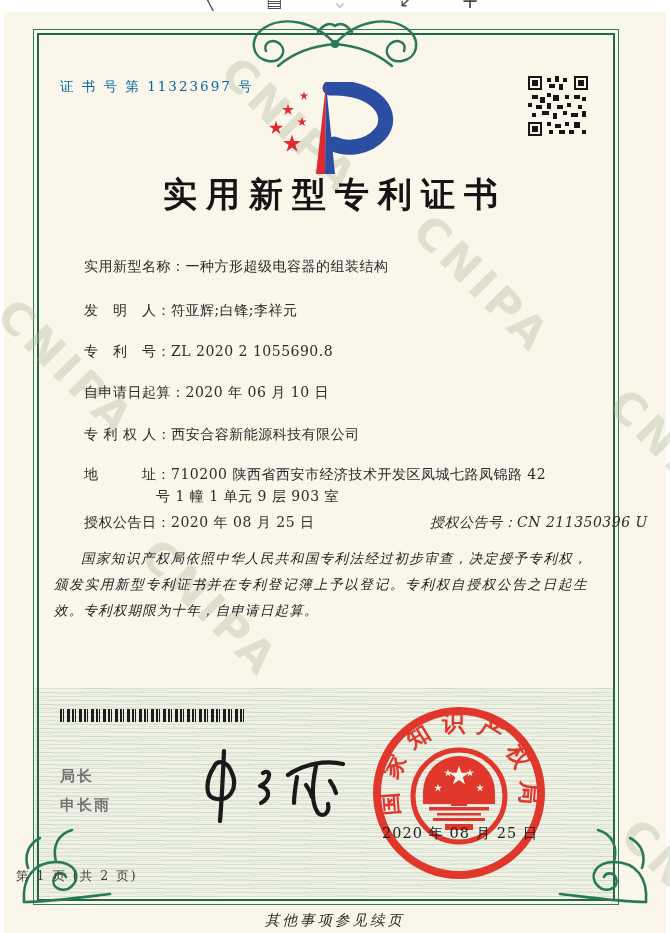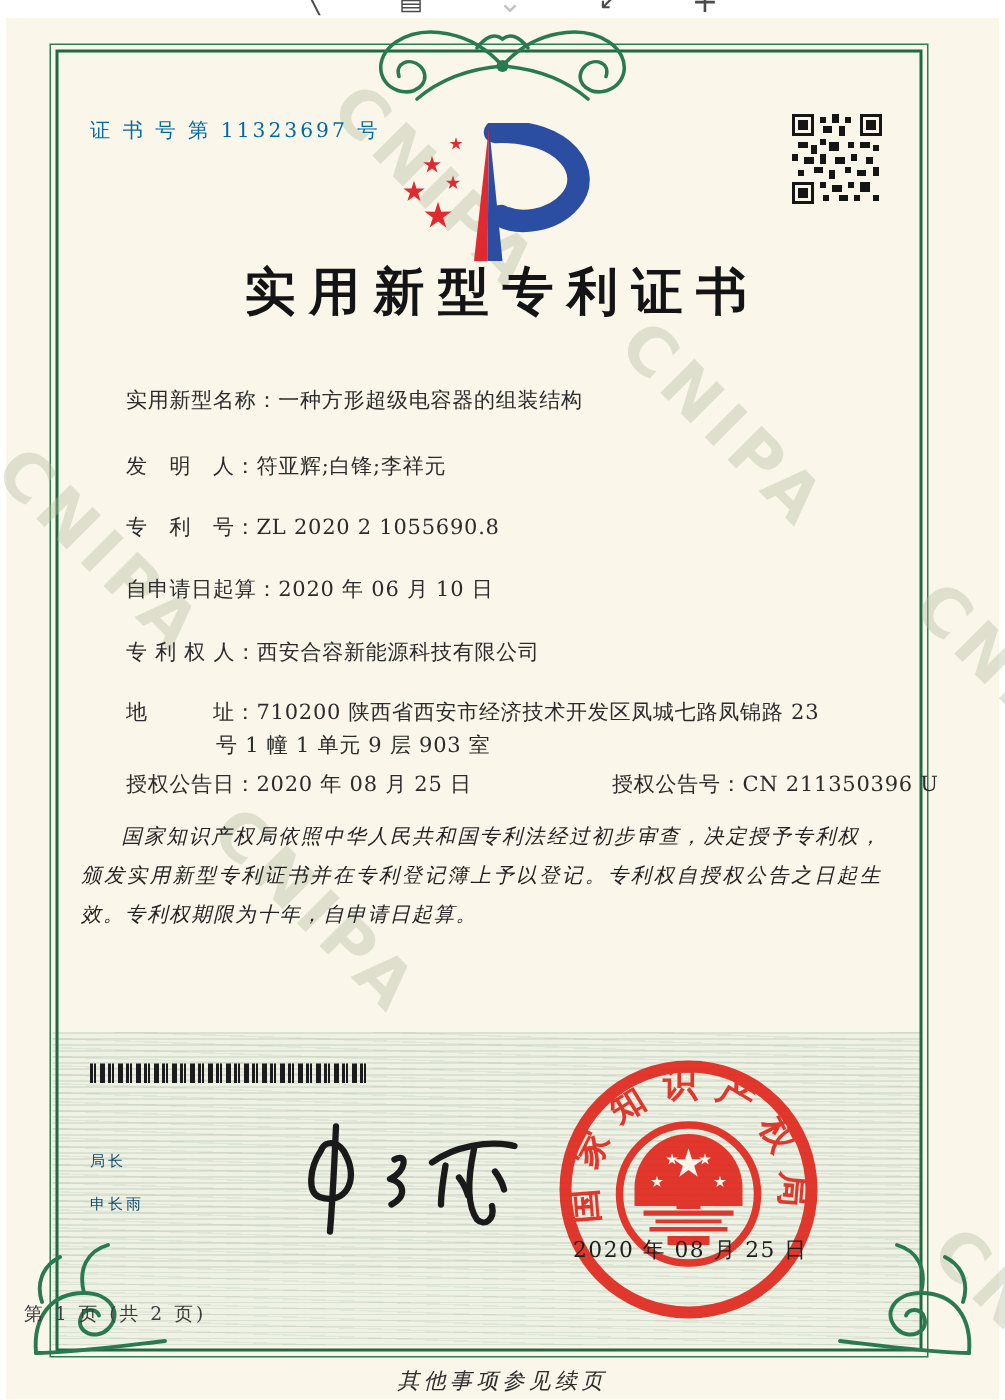--- a/index.html
+++ b/index.html
@@ -31,32 +31,32 @@
   
   .certno{position:absolute;left:56px;top:66px;font-size:13.5px;color:#0369a1;letter-spacing:2px;z-index:4;}
   .logo{position:absolute;left:234px;top:70px;z-index:4;}
   .qr{position:absolute;left:524px;top:64px;width:60px;height:60px;z-index:4;}
   .title{position:absolute;left:0;top:160px;width:662px;text-align:center;font-size:34px;
     font-weight:bold;color:#141414;letter-spacing:9px;z-index:4;}
 
   .rows{position:absolute;left:56px;top:0;width:540px;z-index:4;font-size:14px;color:#2b2b2b;}
   .row{position:absolute;white-space:nowrap;letter-spacing:.5px;}
   .row .lab{display:inline-block;margin-left:24px;}
-  .addr2{position:absolute;left:84px;letter-spacing:.5px;}
-  .grantno{position:absolute;left:348px;top:0;}
+  .addr2{position:absolute;left:96px;letter-spacing:.5px;}
+  .grantno{position:absolute;left:370px;top:0;font-style:italic;}
 
   .body{position:absolute;left:50px;top:534px;width:534px;z-index:4;font-size:13.5px;
     font-style:italic;color:#222;line-height:1.92;letter-spacing:1.2px;text-align:justify;}
   .body p{margin:0;text-indent:2em;font-style:italic;}
 
   .barcode{position:absolute;left:56px;top:697px;width:184px;height:13px;z-index:4;
     background:repeating-linear-gradient(90deg,#1c1c1c 0 2px,rgba(0,0,0,0) 2px 3px,#1c1c1c 3px 4px,
       rgba(0,0,0,0) 4px 7px,#1c1c1c 7px 10px,rgba(0,0,0,0) 10px 12px);}
 
-  .who{position:absolute;left:56px;z-index:5;font-size:10px;font-weight:normal;color:#0c4a6e;
+  .who{position:absolute;left:56px;z-index:5;font-size:15px;font-weight:bold;color:#737373;
     letter-spacing:2px;font-family:"DejaVu Sans","Liberation Sans",sans-serif;}
   .sig{position:absolute;left:196px;top:733px;z-index:6;}
 
   .seal{position:absolute;left:366px;top:692px;z-index:5;}
   .sealdate{position:absolute;left:378px;top:812px;width:170px;z-index:7;font-size:14.5px;
     color:#1d1d1d;letter-spacing:1px;white-space:nowrap;}
 
   .pageno{position:absolute;left:0;top:856px;width:662px;text-align:left;z-index:4;
     font-size:12.5px;color:#3c3c3c;letter-spacing:2px;padding-left:12px;}
   .note{position:absolute;left:0;top:899px;width:662px;text-align:center;z-index:4;
@@ -193,21 +193,21 @@
       <div class="row" style="top:331px">
         <span class="lab">专　利　号：</span><span>ZL 2020 2 1055690.8</span>
       </div>
       <div class="row" style="top:372px">
         <span class="lab">自申请日起算：</span><span>2020 年 06 月 10 日</span>
       </div>
       <div class="row" style="top:414px">
         <span class="lab">专 利 权 人：</span><span>西安合容新能源科技有限公司</span>
       </div>
       <div class="row" style="top:454px">
-        <span class="lab">地　　　址：</span><span>710200 陕西省西安市经济技术开发区凤城七路凤锦路 23</span>
+        <span class="lab">地　　　址：</span><span>710200 陕西省西安市经济技术开发区凤城七路凤锦路 42</span>
         <span class="addr2" style="top:22px">号 1 幢 1 单元 9 层 903 室</span>
       </div>
       <div class="row" style="top:502px">
         <span class="lab">授权公告日：</span><span>2020 年 08 月 25 日</span>
         <span class="grantno"><span>授权公告号：</span><span>CN 211350396 U</span></span>
       </div>
     </div>
 
     <div class="body">
       <p>国家知识产权局依照中华人民共和国专利法经过初步审查，决定授予专利权，颁发实用新型专利证书并在专利登记簿上予以登记。专利权自授权公告之日起生效。专利权期限为十年，自申请日起算。</p>

